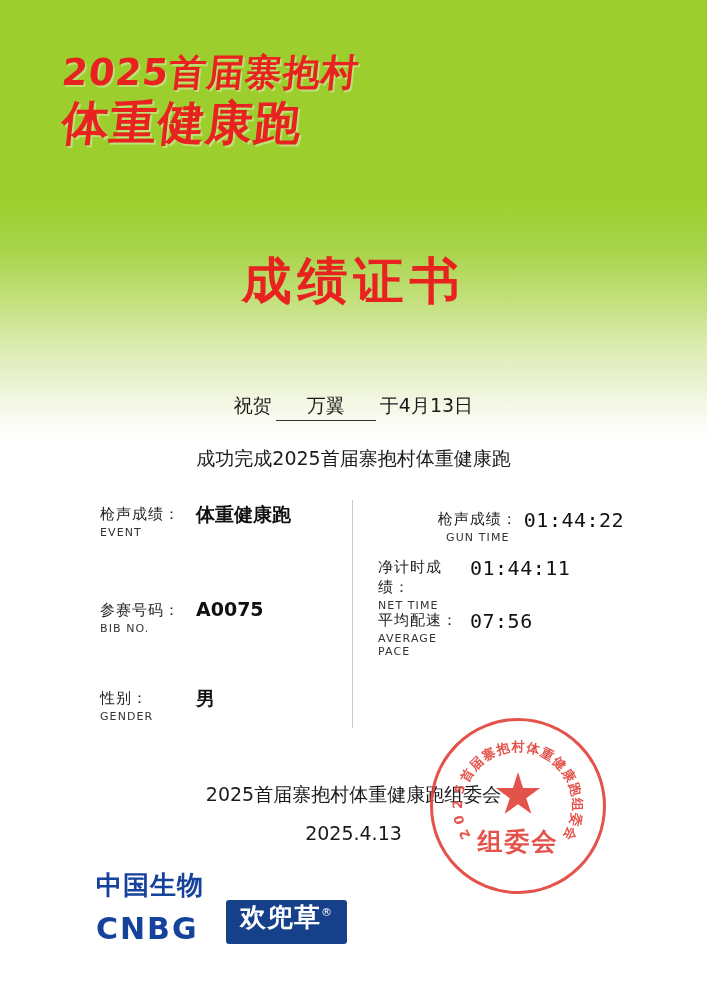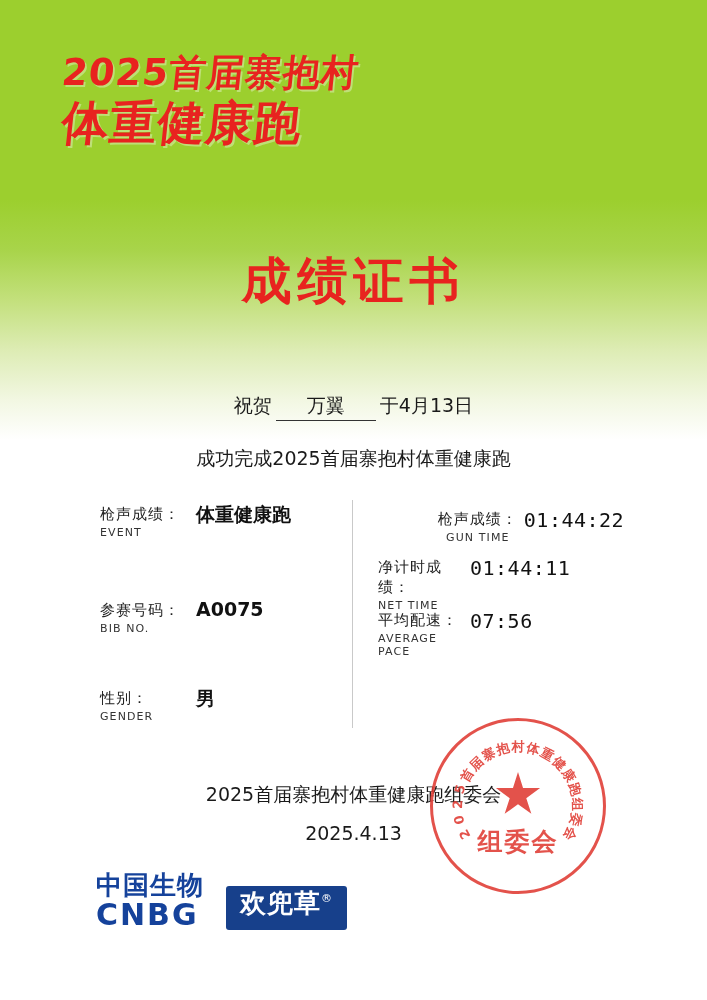--- a/index.html
+++ b/index.html
@@ -308,21 +308,21 @@
   }
   .logo-cnbg .cn {
     font-size: 26px;
     font-weight: bold;
     letter-spacing: 1px;
   }
   .logo-cnbg .en {
     font-size: 30px;
     font-weight: bold;
     letter-spacing: 2px;
-    margin-top: 2px;
+    margin-top: 16px;
   }
   .logo-hdc {
     background: #17408b;
     color: #ffffff;
     padding: 0 14px 9px 14px;
     border-radius: 3px;
     font-size: 26px;
     font-weight: bold;
     font-family: "DejaVu Sans", sans-serif;
     letter-spacing: 1px;

